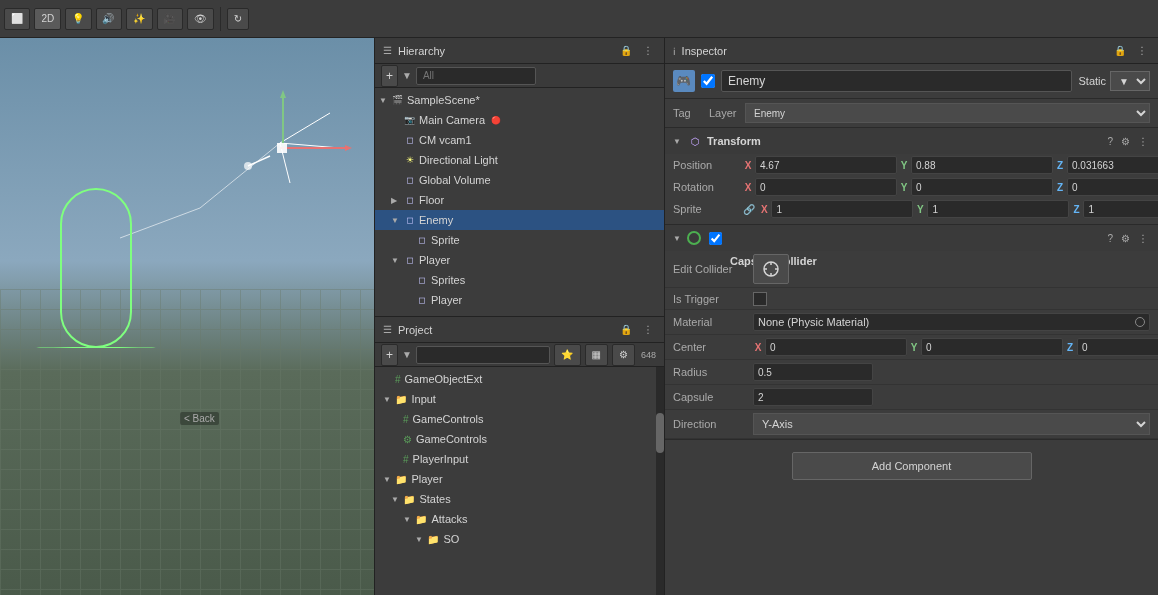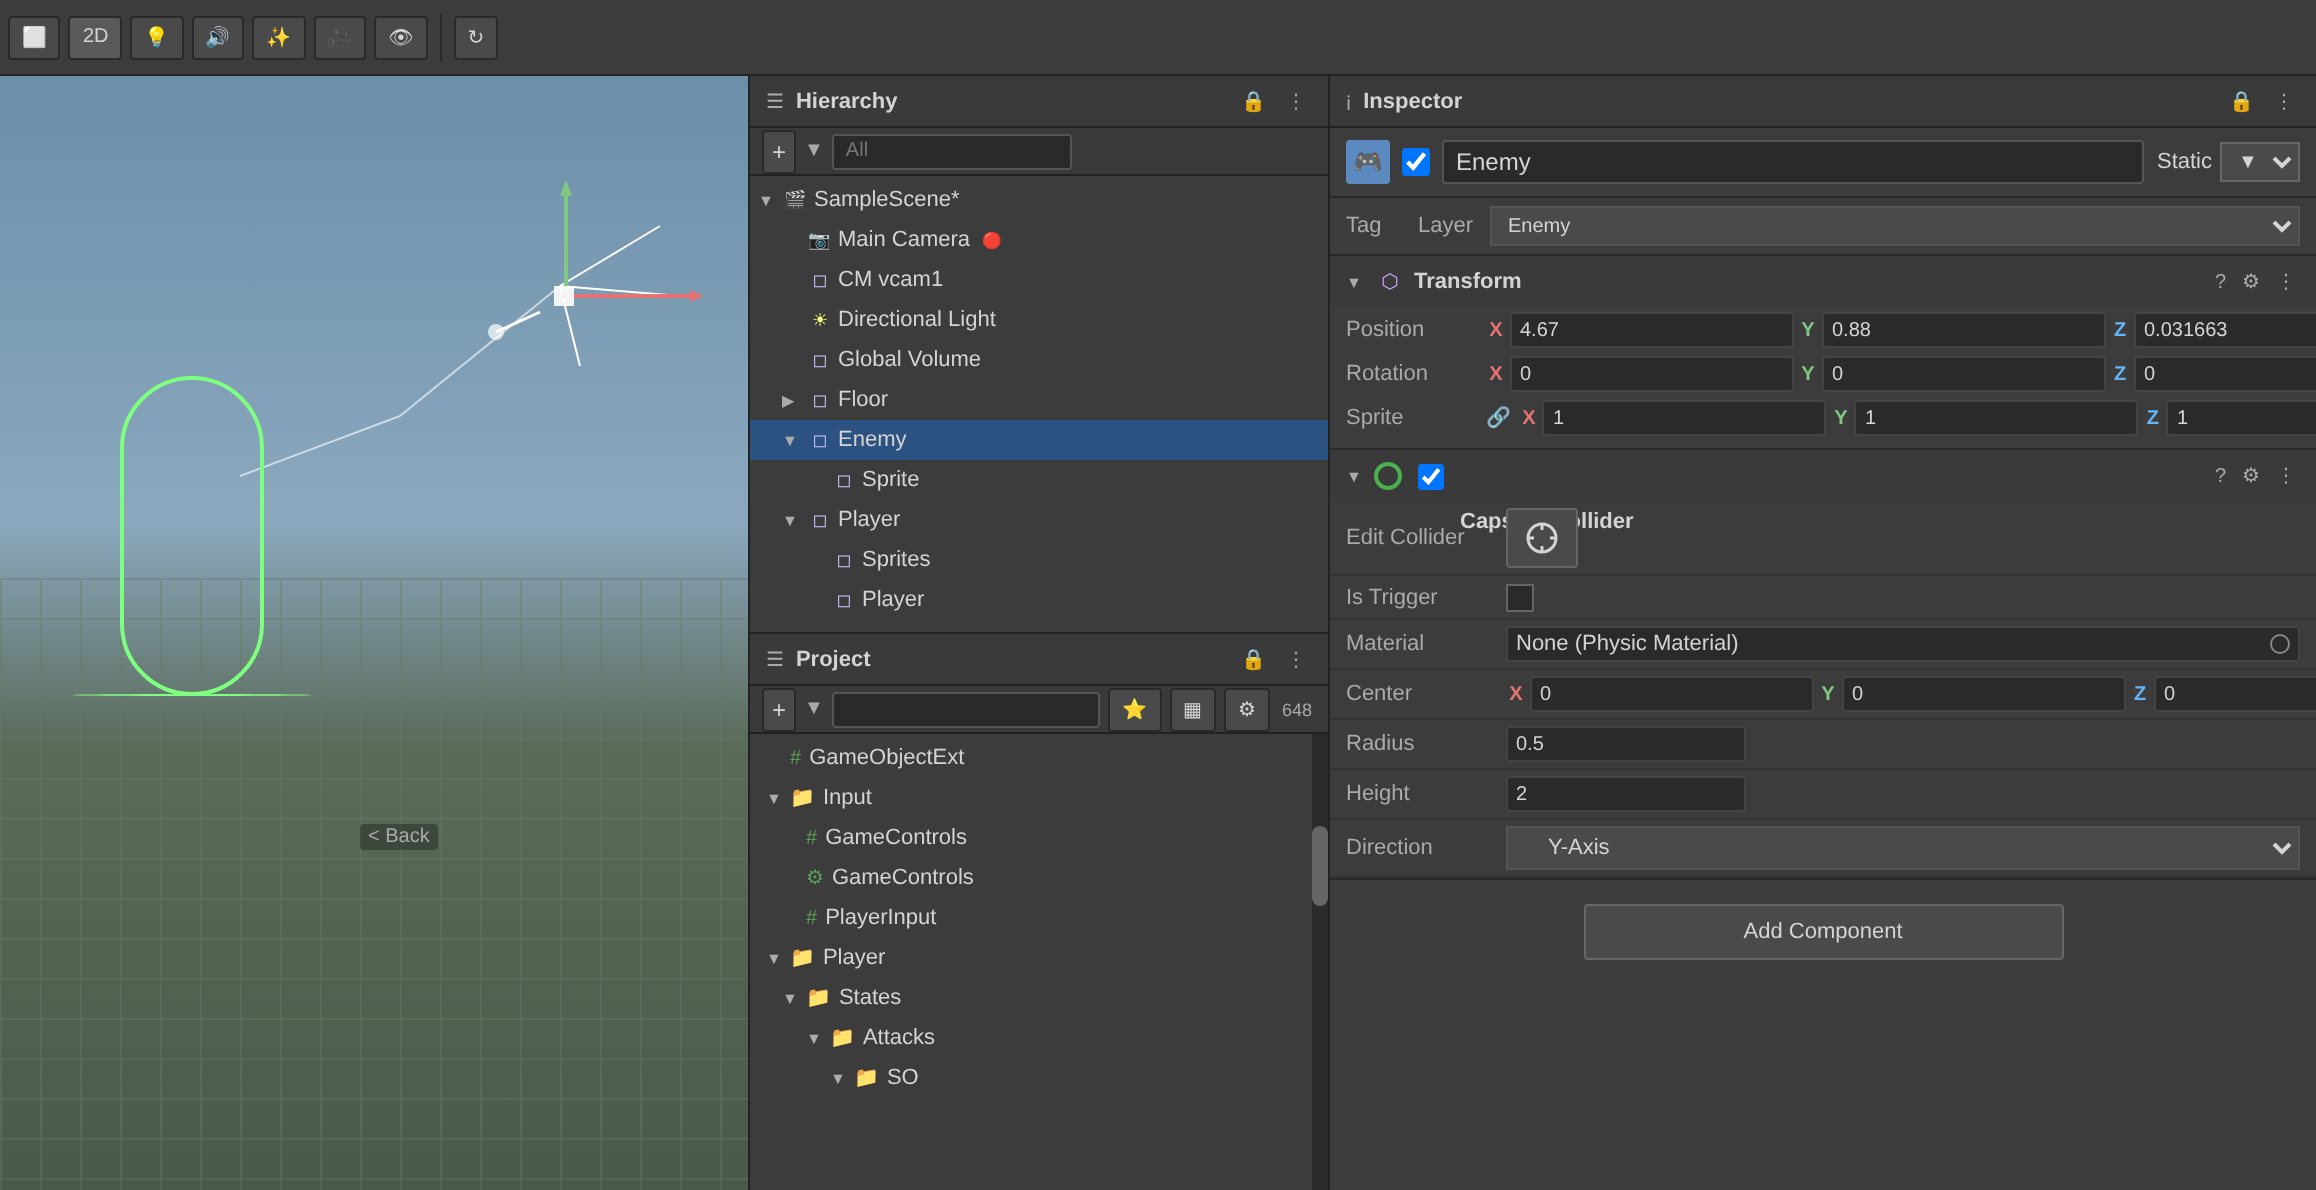--- a/index.html
+++ b/index.html
@@ -133,21 +133,21 @@
       display: flex;
       align-items: center;
       padding: 0 8px;
       border-bottom: 1px solid #222;
       gap: 6px;
       flex-shrink: 0;
     }
     .panel-header-title {
       font-size: 11px;
       color: #d4d4d4;
-      font-weight: 700;
+      font-weight: 400;
     }
     .panel-icon {
       font-size: 10px;
       color: #aaa;
     }
     .panel-header-actions {
       margin-left: auto;
       display: flex;
       gap: 4px;
       align-items: center;
@@ -516,21 +516,21 @@
       height: 10px;
       border: 1px solid #888;
       border-radius: 50%;
       cursor: pointer;
     }
     .direction-dropdown {
       flex: 1;
       background: #4a4a4a;
       border: 1px solid #555;
       color: #d4d4d4;
-      padding: 2px 16px;
+      padding: 2px 4px;
       font-size: 11px;
       cursor: pointer;
       height: 22px;
     }
 
     
     .add-component-row {
       padding: 12px 8px;
       display: flex;
       justify-content: center;
@@ -954,21 +954,21 @@
             </div>
           </div>
         </div>
 
         <div class="collider-field-row">
           <span class="field-label">Radius</span>
           <input class="xyz-input" type="text" style="max-width: 120px;" value="0.5">
         </div>
 
         <div class="collider-field-row">
-          <span class="field-label">Height</span>
+          <span class="field-label">Capsule</span>
           <input class="xyz-input" type="text" style="max-width: 120px;" value="2">
         </div>
 
         <div class="collider-field-row">
           <span class="field-label">Direction</span>
           <select class="direction-dropdown">
             <option>Y-Axis</option>
           </select>
         </div>
 

